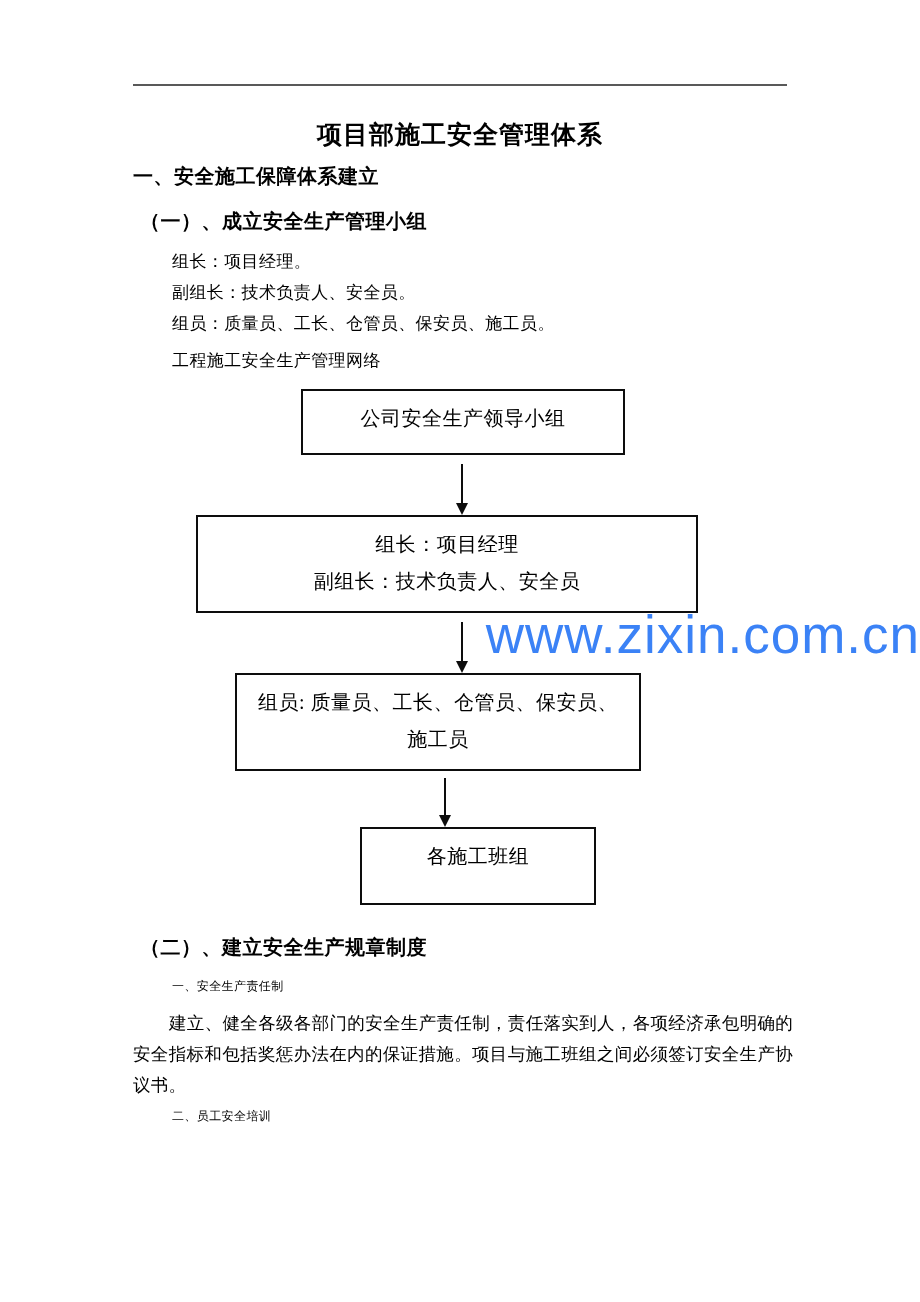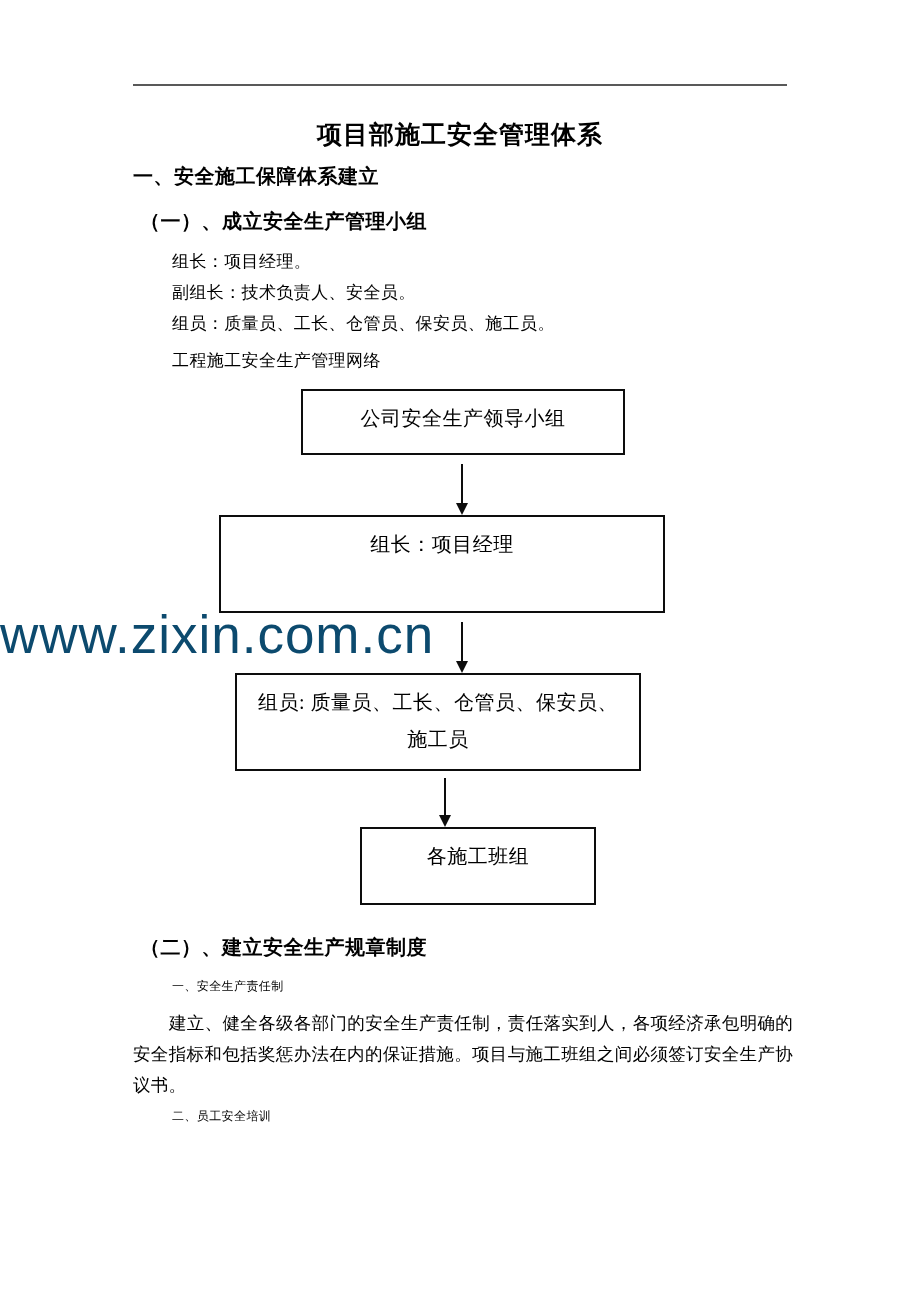--- a/index.html
+++ b/index.html
@@ -29,25 +29,25 @@
     height: 0;
     border-top: 2px solid #595959;
   }
 
   
   .watermark {
     position: absolute;
     left: 0;
     top: 604px;
     width: 920px;
-    text-align: left;
+    text-align: right;
     font-family: "Liberation Sans", "DejaVu Sans", sans-serif;
     font-size: 53px;
     letter-spacing: 1px;
-    color: #0c4a6e;
+    color: #3b82f6;
     white-space: nowrap;
     user-select: none;
     z-index: 0;
   }
 
   
   .content {
     position: absolute;
     left: 0;
     top: 0;
@@ -157,21 +157,21 @@
     white-space: pre;
   }
   .fbox.wrapbox .fline {
     white-space: normal;
     width: 100%;
     padding: 0 14px;
     box-sizing: border-box;
   }
 
   #box1 { left: 301px; top: 389px; width: 324px; height: 66px; }
-  #box2 { left: 219px; top: 515px; width: 446px; height: 98px; }
+  #box2 { left: 196px; top: 515px; width: 502px; height: 98px; }
   #box3 { left: 235px; top: 673px; width: 406px; height: 98px; }
   #box4 { left: 320px; top: 827px; width: 236px; height: 78px; margin-left: 40px; }
 
   .arrow {
     position: absolute;
     width: 2px;
     background: #0d0d0d;
   }
   .arrow::after {
     content: "";
@@ -223,20 +223,21 @@
   <div class="flow">
 
     <div class="fbox" id="box1">
       <div class="fline">公司安全生产领导小组</div>
     </div>
 
     <div class="arrow" id="arrow1"></div>
 
     <div class="fbox" id="box2">
       <div class="fline">组长：项目经理</div>
+      <div class="fline">副组长：技术负责人、安全员</div>
     </div>
 
     <div class="arrow" id="arrow2"></div>
 
     <div class="fbox wrapbox" id="box3">
       <div class="fline">组员: 质量员、工长、仓管员、保安员、施工员</div>
     </div>
 
     <div class="arrow" id="arrow3"></div>
 

